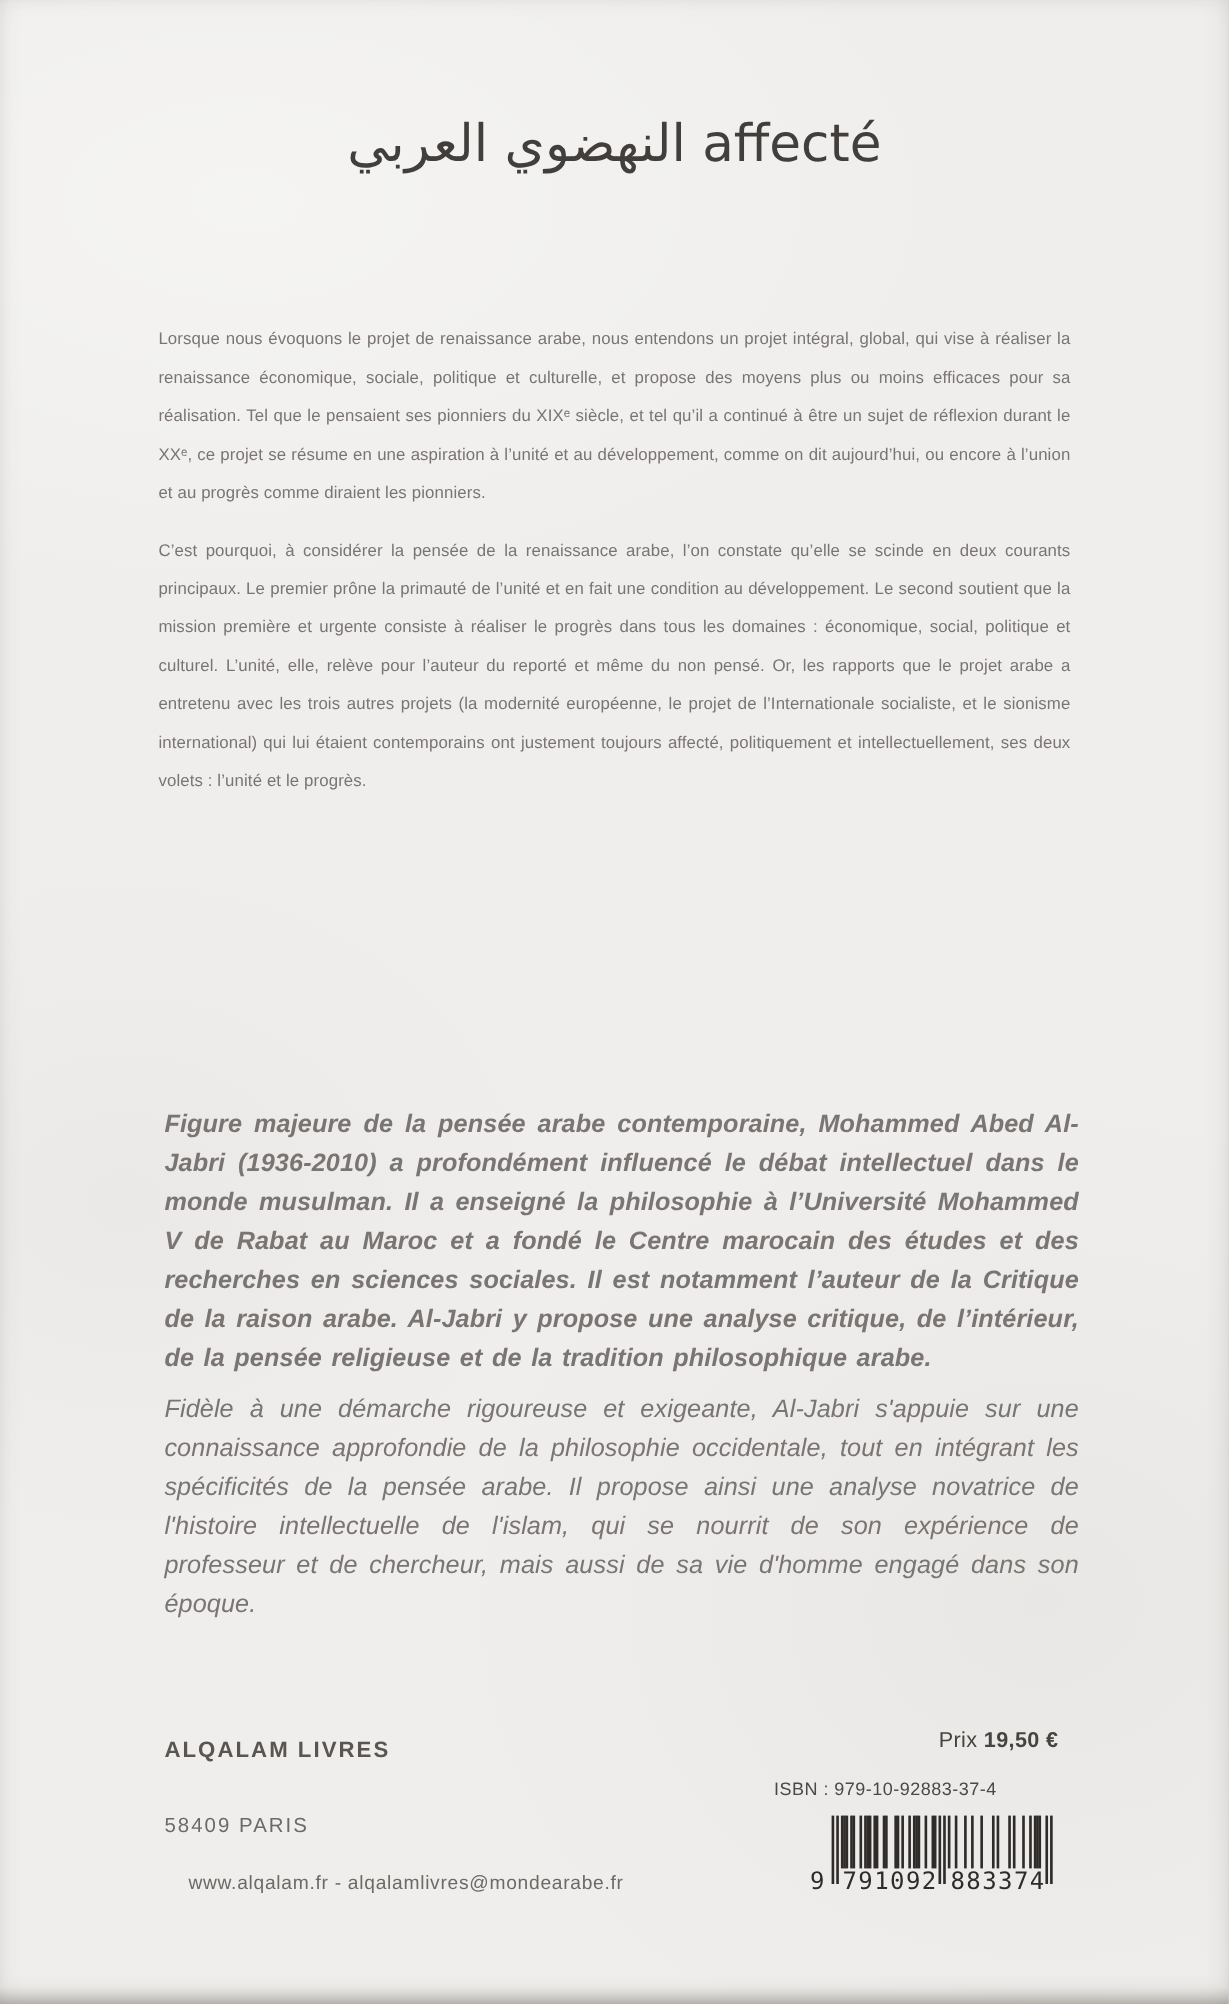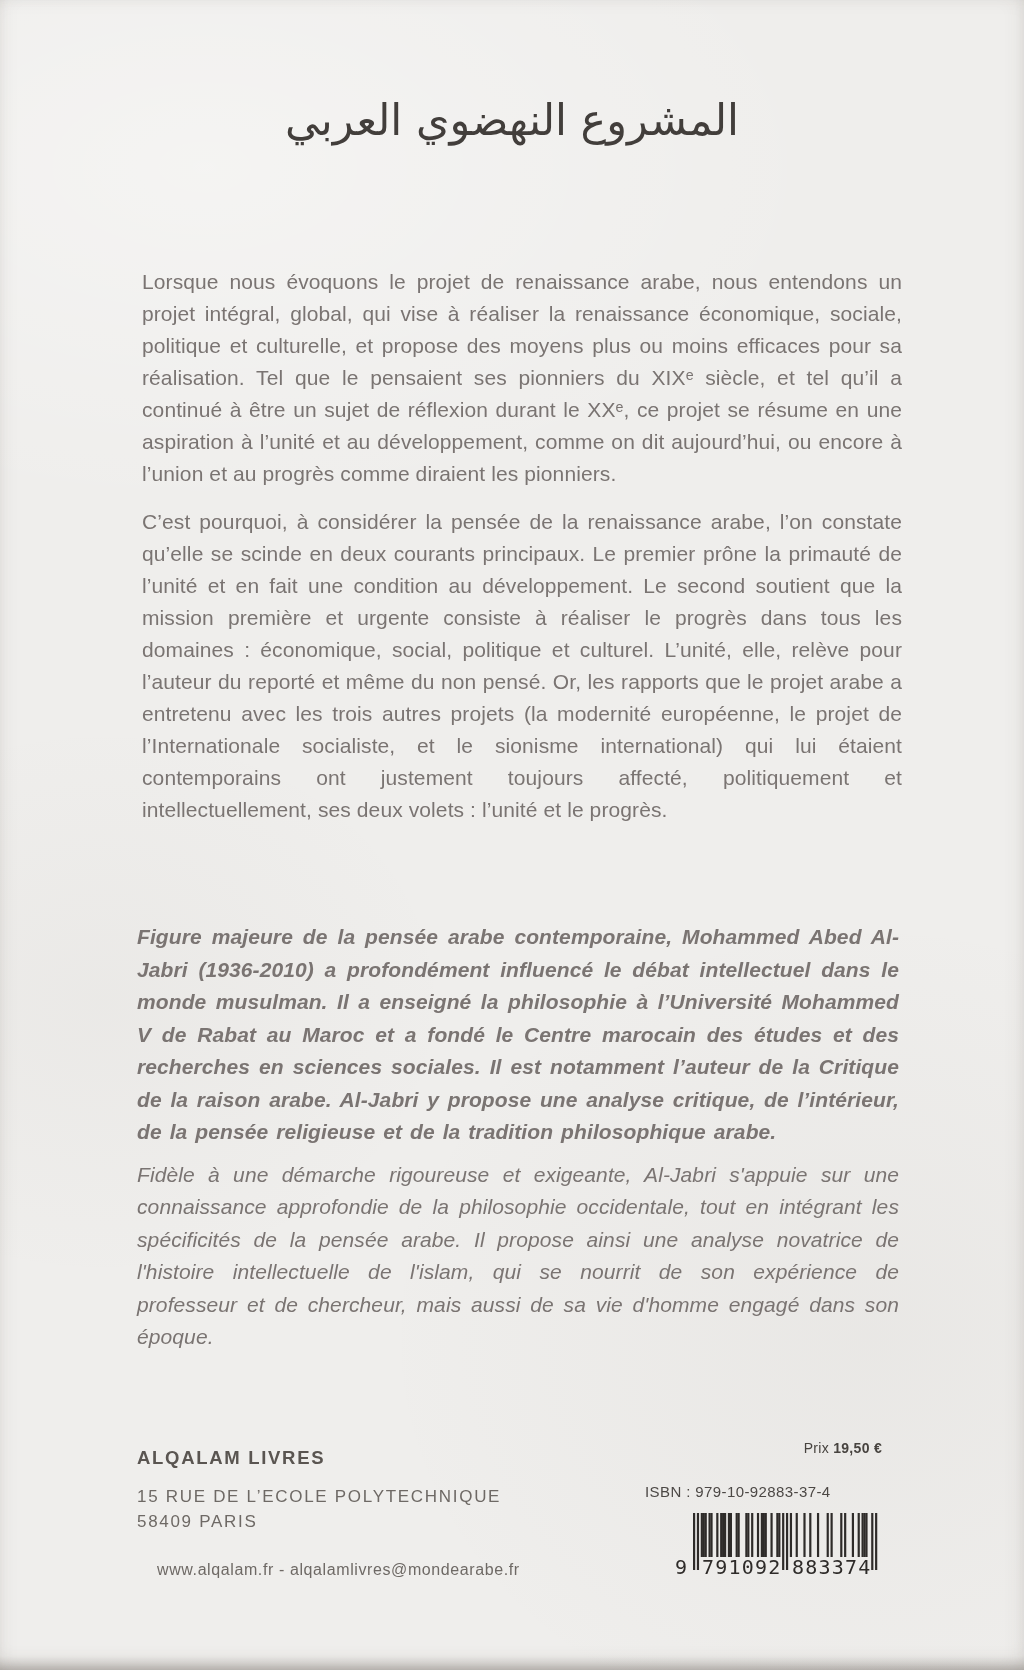--- a/index.html
+++ b/index.html
@@ -45,22 +45,22 @@
     color:var(--ink-title);
   }
   .subtitle-ar{
     margin:8px 0 0 0;
     font-family:"DejaVu Sans",sans-serif;
     font-weight:normal;
     font-size:24px;
     color:var(--ink-subtitle);
   }
   .synopsis{
-    position:absolute;left:142px;top:266px;width:760px;
-    font-size:21px;line-height:32px;
+    position:absolute;left:132px;top:266px;width:760px;
+    font-size:14px;line-height:32px;
     color:var(--ink-body);
     text-align:justify;
     letter-spacing:0.1px;
   }
   .synopsis p{margin:0;}
   .synopsis p + p{margin-top:16px;}
   .author{
     position:absolute;left:137px;top:884px;width:762px;
     color:var(--ink-body);
   }
@@ -90,21 +90,21 @@
   .addr2{position:absolute;left:137px;top:1512px;}
   .addr1,.addr2{
     font-size:17px;letter-spacing:1.7px;color:#6e6965;
   }
   .web{
     position:absolute;left:137px;top:1561px;
     font-size:16px;letter-spacing:0.6px;color:#6e6965;margin-left:20px;
   }
   .price{
     position:absolute;left:642px;top:1440px;width:240px;
-    text-align:right;font-size:14px;color:#47433f;letter-spacing:0.3px;
+    text-align:right;font-size:18px;color:#47433f;letter-spacing:0.3px;
   }
   .price b{font-weight:bold;}
   .isbn{
     position:absolute;left:645px;top:1483px;
     font-size:15px;letter-spacing:0.4px;color:#4c4845;
   }
   .barcode{
     position:absolute;left:693px;top:1513px;width:184px;height:66px;
   }
   .barcode svg{display:block;overflow:visible;}
@@ -116,35 +116,34 @@
   .bc-first{left:-18px;}
   .bc-g1{left:9px;letter-spacing:1.2px;}
   .bc-g2{left:99px;letter-spacing:1.2px;}
 </style>
 </head>
 <body>
 
 <div class="cover">
 
   <header class="titles">
-    <h1 class="title-ar" dir="rtl" lang="ar">المشروع النهضوي العربي</h1>
+    <h1 class="title-ar" dir="rtl" lang="ar">affecté النهضوي العربي</h1>
   </header>
 
   <section class="synopsis">
     <p>Lorsque nous évoquons le projet de renaissance arabe, nous entendons un projet intégral, global, qui vise à réaliser la renaissance économique, sociale, politique et culturelle, et propose des moyens plus ou moins efficaces pour sa réalisation. Tel que le pensaient ses pionniers du XIXᵉ siècle, et tel qu’il a continué à être un sujet de réflexion durant le XXᵉ, ce projet se résume en une aspiration à l’unité et au développement, comme on dit aujourd’hui, ou encore à l’union et au progrès comme diraient les pionniers.</p>
     <p>C’est pourquoi, à considérer la pensée de la renaissance arabe, l’on constate qu’elle se scinde en deux courants principaux. Le premier prône la primauté de l’unité et en fait une condition au développement. Le second soutient que la mission première et urgente consiste à réaliser le progrès dans tous les domaines : économique, social, politique et culturel. L’unité, elle, relève pour l’auteur du reporté et même du non pensé. Or, les rapports que le projet arabe a entretenu avec les trois autres projets (la modernité européenne, le projet de l’Internationale socialiste, et le sionisme international) qui lui étaient contemporains ont justement toujours affecté, politiquement et intellectuellement, ses deux volets : l’unité et le progrès.</p>
   </section>
 
   <section class="author">
     <p class="first">Figure majeure de la pensée arabe contemporaine, Mohammed Abed Al-Jabri (1936-2010) a profondément influencé le débat intellectuel dans le monde musulman. Il a enseigné la philosophie à l’Université Mohammed V de Rabat au Maroc et a fondé le Centre marocain des études et des recherches en sciences sociales. Il est notamment l’auteur de la Critique de la raison arabe. Al-Jabri y propose une analyse critique, de l’intérieur, de la pensée religieuse et de la tradition philosophique arabe.</p>
     <p>Fidèle à une démarche rigoureuse et exigeante, Al-Jabri s'appuie sur une connaissance approfondie de la philosophie occidentale, tout en intégrant les spécificités de la pensée arabe. Il propose ainsi une analyse novatrice de l'histoire intellectuelle de l'islam, qui se nourrit de son expérience de professeur et de chercheur, mais aussi de sa vie d'homme engagé dans son époque.</p>
   </section>
 
   <div class="publisher">ALQALAM LIVRES</div>
-  <div class="addr1">15 RUE DE L’ECOLE POLYTECHNIQUE</div>
   <div class="addr2">58409 PARIS</div>
   <div class="web">www.alqalam.fr - alqalamlivres@mondearabe.fr</div>
 
   <div class="price">
     <span>Prix</span>
     <b>19,50 €</b>
   </div>
 
   <div class="isbn">ISBN : 979-10-92883-37-4</div>
 

